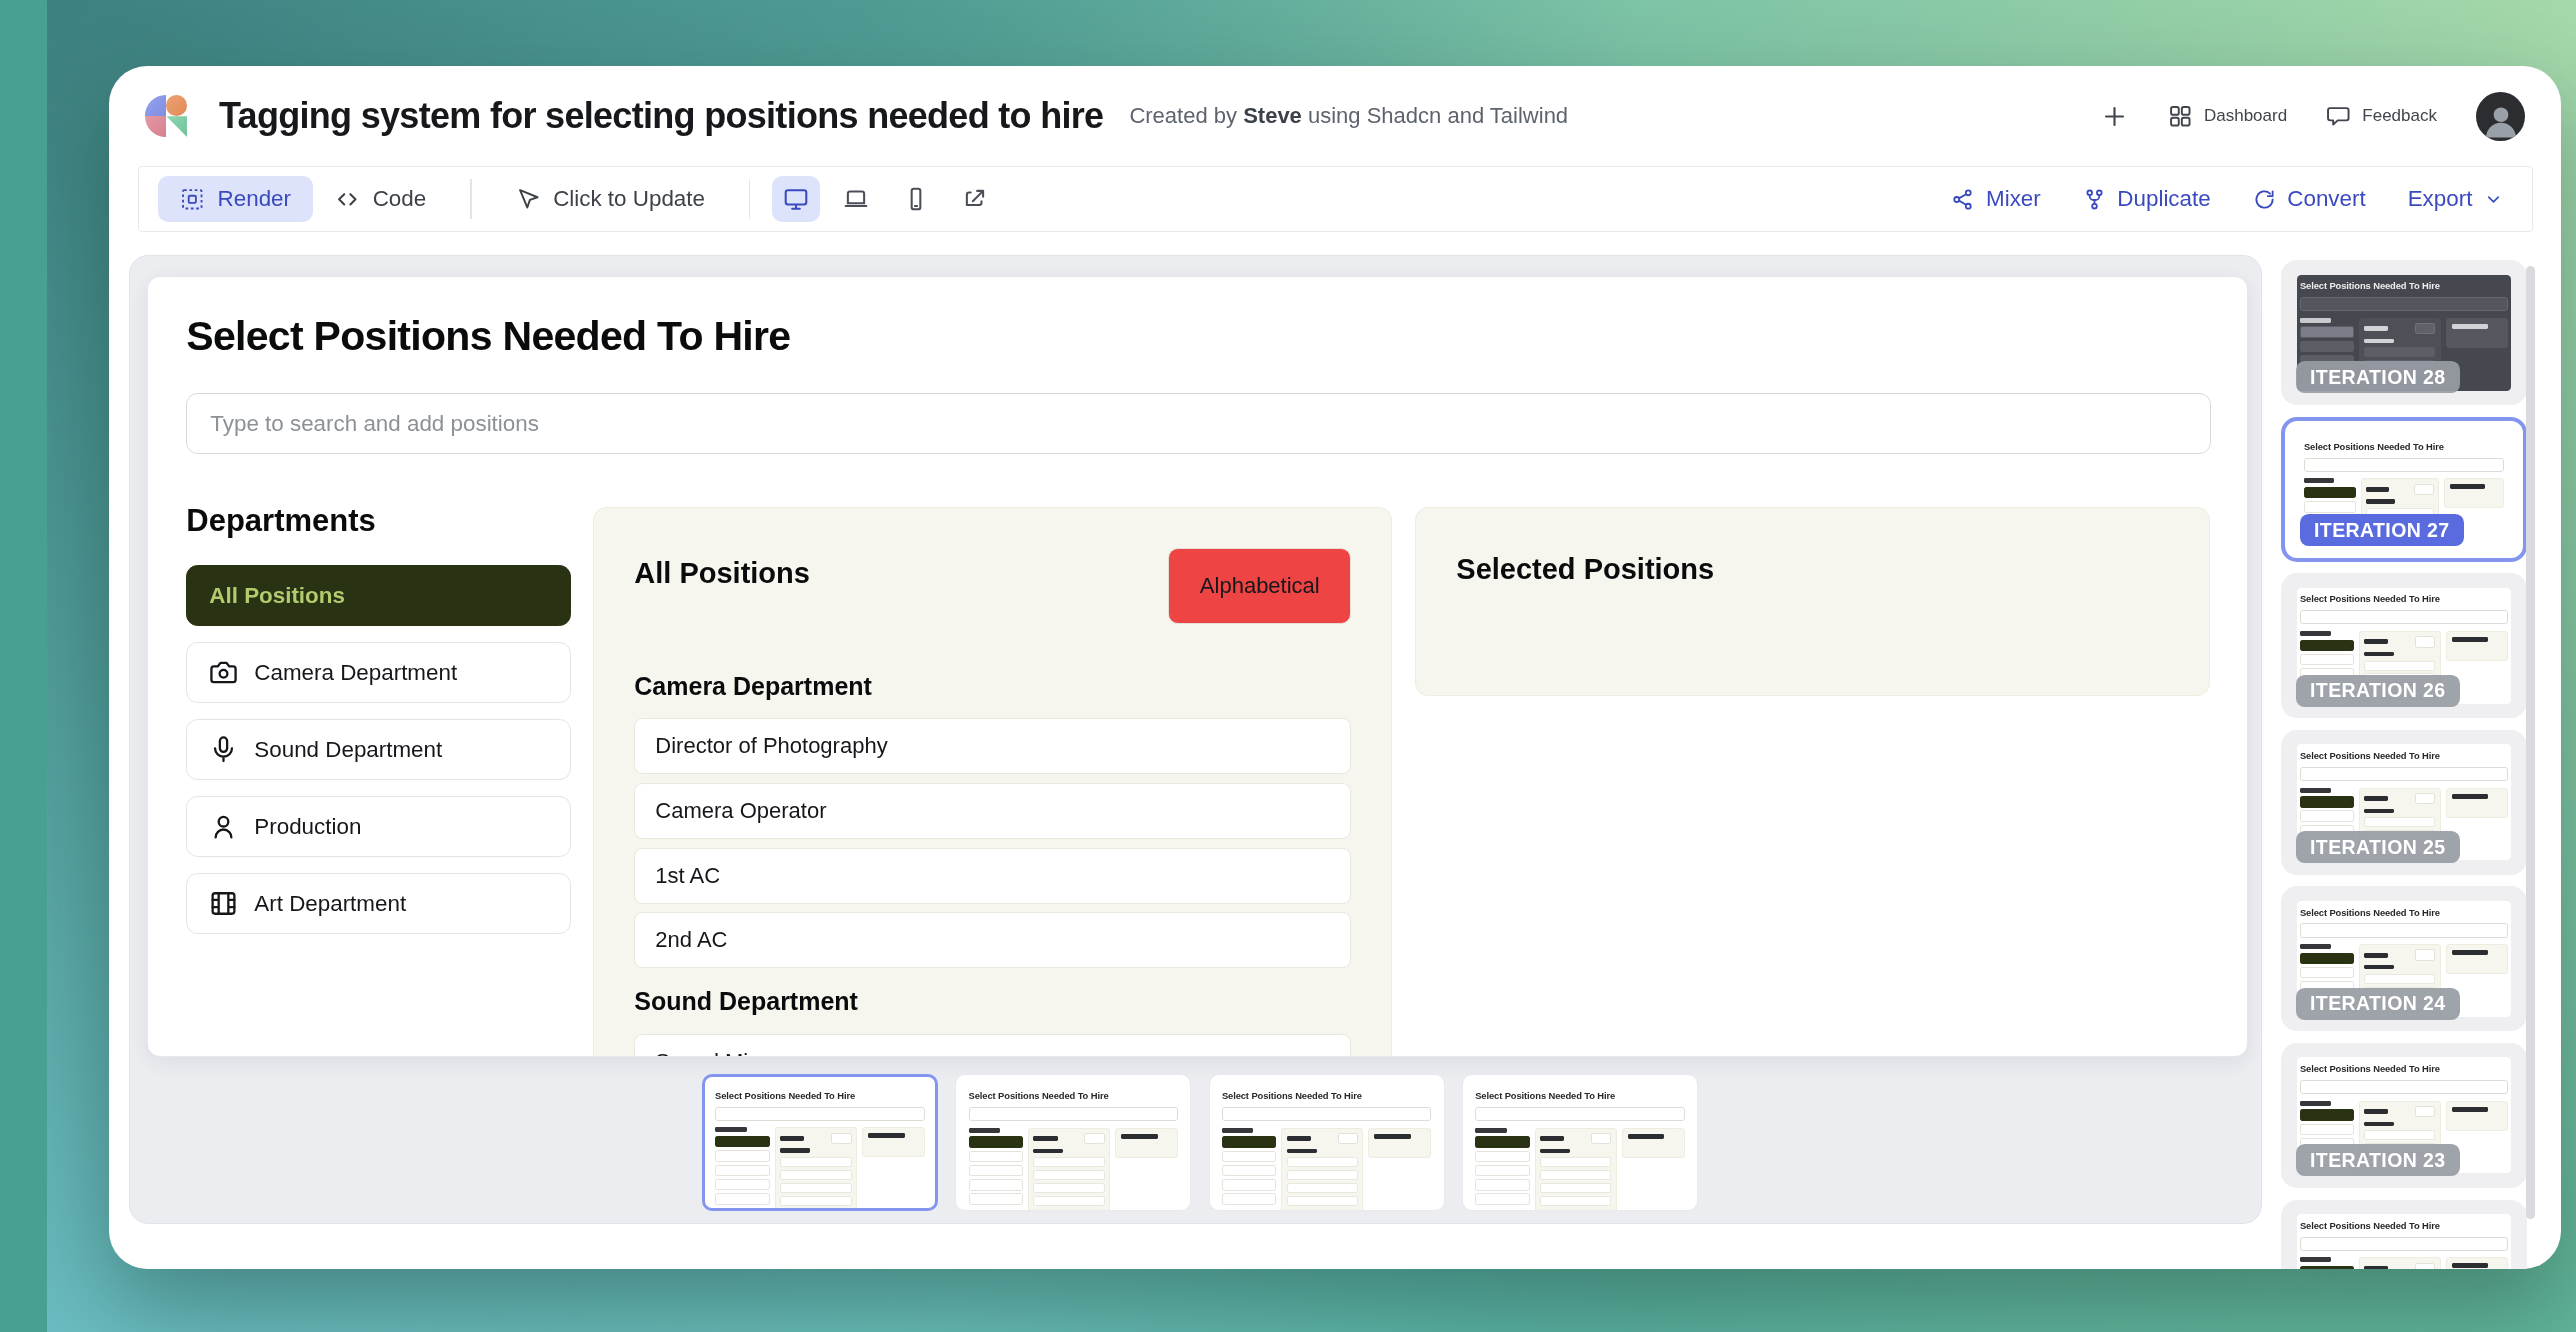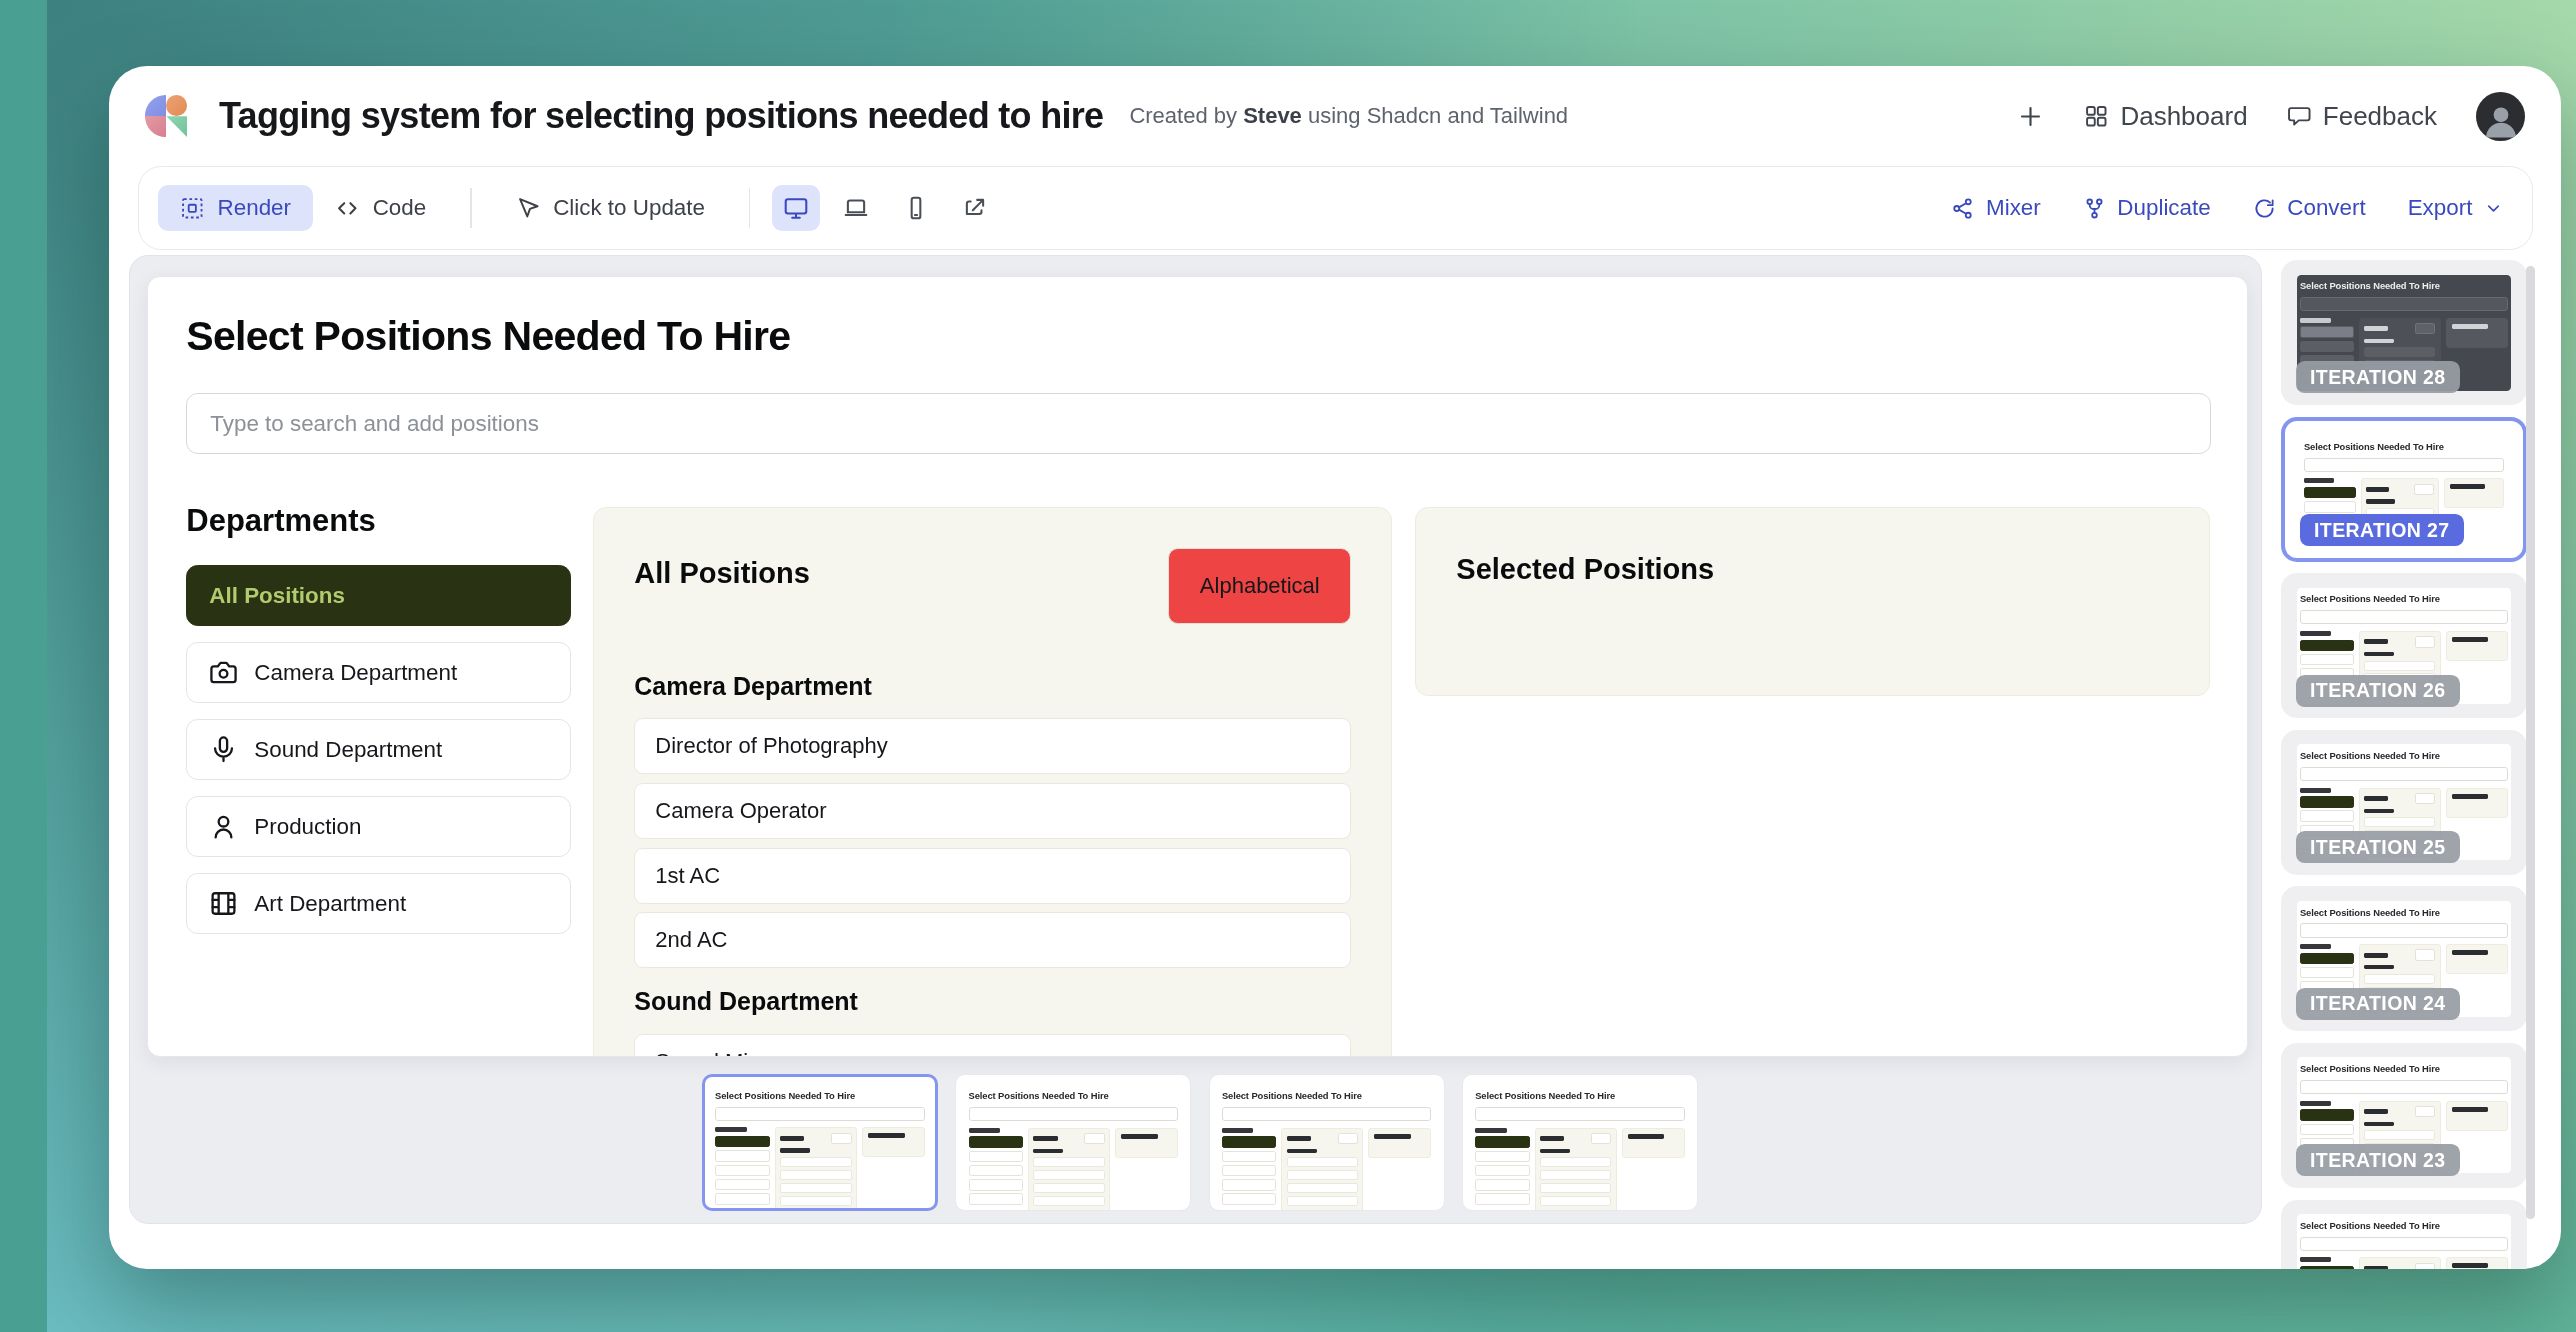--- a/index.html
+++ b/index.html
@@ -23,26 +23,26 @@
   .header{position:absolute;left:0;top:0;width:100%;height:100px;display:flex;align-items:center;padding:0 36px;box-sizing:border-box;}
   .logo{width:42px;height:42px;display:grid;grid-template-columns:1fr 1fr;grid-template-rows:1fr 1fr;gap:0.7px;flex:0 0 auto;}
   .logo .q1{background:linear-gradient(135deg,#97a3ec,#7f8de4);border-radius:100% 0 0 0;}
   .logo .q2{background:linear-gradient(135deg,#eda274,#e08b55);border-radius:50%;}
   .logo .q3{background:linear-gradient(135deg,#e49aa4,#d67f90);border-radius:0 0 0 100%;}
   .logo .q4{background:linear-gradient(135deg,#8fd6b2,#6fc39a);clip-path:polygon(0 0,100% 0,100% 100%);}
   .app-title{margin-left:32px;font-size:36px;font-weight:700;color:#17181b;letter-spacing:-0.7px;white-space:nowrap;}
   .created{margin-left:26px;font-size:22px;color:#5d636d;white-space:nowrap;}
   .created b{color:#3c4049;}
   .header-right{margin-left:auto;display:flex;align-items:center;gap:39px;color:#41454d;}
-  .hbtn{display:flex;align-items:center;gap:11.6px;font-size:26px;color:#41454d;cursor:pointer;white-space:nowrap;}
+  .hbtn{display:flex;align-items:center;gap:11.6px;font-size:17px;color:#41454d;cursor:pointer;white-space:nowrap;}
   .icon{display:inline-flex;align-items:center;justify-content:center;}
   .icon svg{display:block;}
   .avatar{width:49px;height:49px;border-radius:50%;background:#2c2d31;display:flex;align-items:flex-end;justify-content:center;overflow:hidden;flex:0 0 auto;}
   
-  .toolbar{position:absolute;left:29px;top:100px;width:2395px;height:84px;border:1.4px solid #e7e8ec;border-radius:23px;display:flex;align-items:center;padding:0 19px 0 19px;box-sizing:border-box;background:#fff;}
+  .toolbar{position:absolute;left:29px;top:100px;width:2395px;height:66px;border:1.4px solid #e7e8ec;border-radius:4px;display:flex;align-items:center;padding:0 19px 0 19px;box-sizing:border-box;background:#fff;}
   .tbtn{display:flex;align-items:center;gap:13px;font-size:22.4px;color:#3d4148;padding:0 22px;height:46px;border-radius:10px;cursor:pointer;white-space:nowrap;}
   .tbtn.active{background:#dde3fb;color:#3a4abe;}
   .tdiv{width:1.4px;height:40px;background:#e4e5ea;margin:0 22px;}
   .devbtn{width:48px;height:46px;border-radius:10px;display:flex;align-items:center;justify-content:center;color:#4a4e56;margin-right:11.6px;cursor:pointer;}
   .devbtn.active{background:#dde3fb;color:#3a4abe;}
   .toolbar-right{margin-left:auto;display:flex;align-items:center;gap:42px;padding-right:10px;}
   .lbtn{display:flex;align-items:center;gap:11.6px;font-size:22.4px;color:#3a4abe;cursor:pointer;white-space:nowrap;}
   
   .canvas{position:absolute;left:20px;top:189px;width:2133px;height:969px;background:#ecedf1;border:1.4px solid #e1e3e8;border-radius:19px;box-sizing:border-box;}
   .preview{position:absolute;left:17.3px;top:20px;width:2099px;height:779px;background:#fff;border:0.7px solid #e7e7ea;border-radius:13px;box-shadow:0 5.8px 20px rgba(30,30,40,.07);overflow:hidden;}

